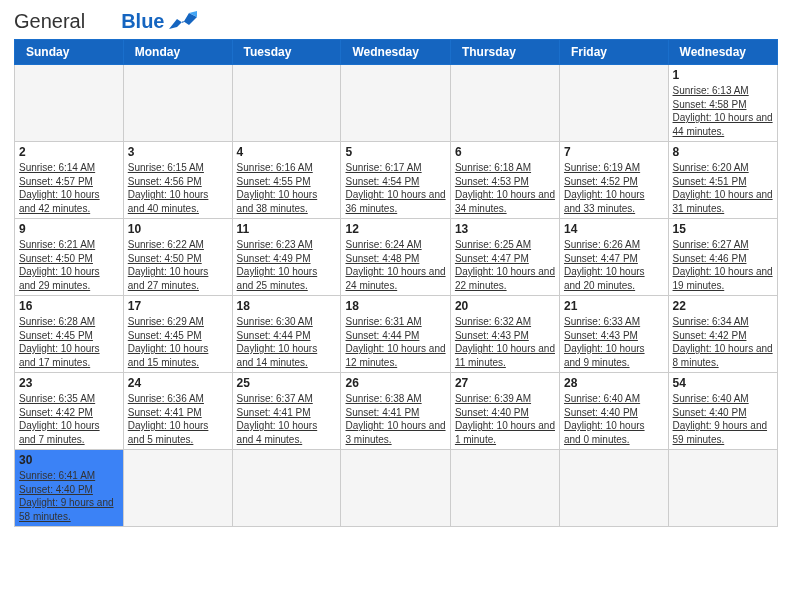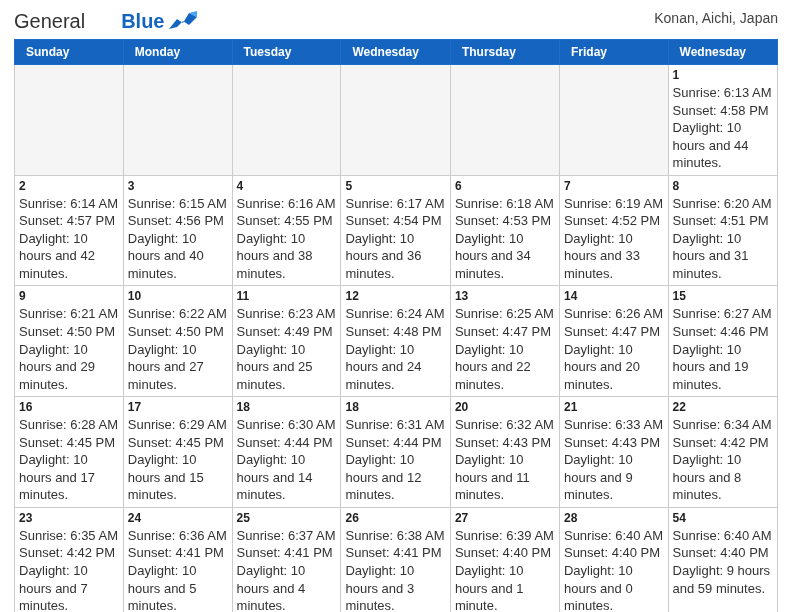--- a/index.html
+++ b/index.html
@@ -89,23 +89,24 @@
       background: #f5f5f5;
     }
     .day-number {
       font-size: 12px;
       font-weight: bold;
       color: #222;
       display: block;
       margin-bottom: 2px;
     }
     .day-info {
-      font-size: 13px;
+      font-size: 10px;
       color: #333;
       line-height: 1.35;
+      text-decoration: underline;
     }
     .last-row td {
       background: #f5f5f5;
     }
     .last-row td.has-data {
       background: #3b82f6;
     }
   </style>
 </head>
 <body>
@@ -117,21 +118,20 @@
         <div>
           <span class="logo-text-general">General</span><span class="logo-text-blue">Blue</span>
         </div>
         <svg class="logo-bird" viewBox="0 0 28 22">
           <polygon points="0,18 8,8 14,12 20,2 28,6 20,14 14,10 8,16" fill="#1565c0"></polygon>
           <polygon points="20,2 28,0 28,6" fill="#42a5f5"></polygon>
         </svg>
       </div>
     </div>
     <div class="title-area">
-      <div class="location-title">Konan, Aichi, Japan</div>
     </div>
   </div>
 
   <table class="calendar">
     <thead>
       <tr>
         <th>Sunday</th>
         <th>Monday</th>
         <th>Tuesday</th>
         <th>Wednesday</th>

